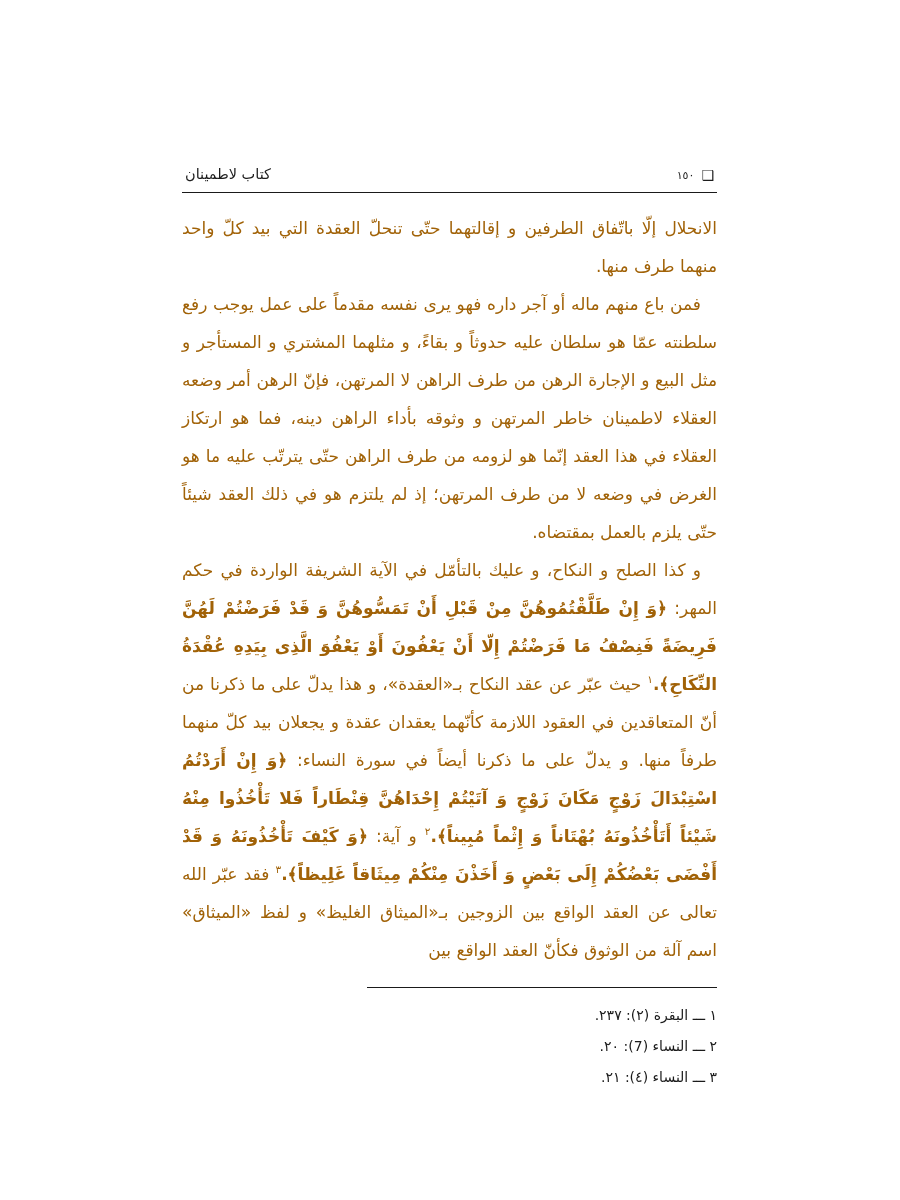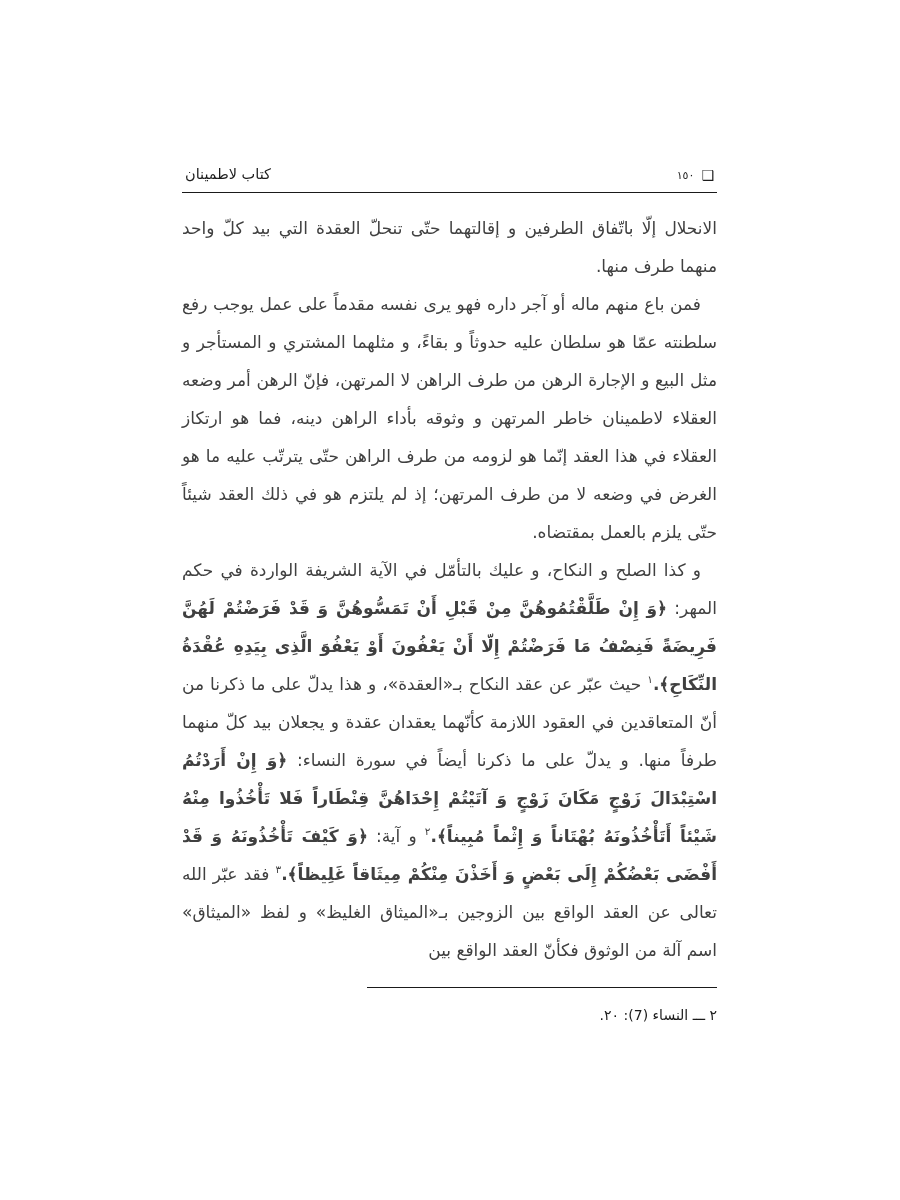--- a/index.html
+++ b/index.html
@@ -38,21 +38,21 @@
     gap: 7px;
   }
   .page-number { font-size: 11px; letter-spacing: 1px; }
   .page-marker { font-size: 14px; line-height: 1; }
   .book-title { font-size: 14.5px; }
   .body-text {
     margin-top: 16px;
     font-size: 17px;
     line-height: 38px;
     text-align: justify;
-    color: #404040;
+    color: #a16207;
   }
   .body-text p { margin: 0; }
   .body-text p.indent { text-indent: 16px; }
   .quran { font-weight: 700; }
   sup.fn-ref {
     font-size: 10.5px;
     line-height: 0;
     vertical-align: super;
     font-weight: 400;
   }
@@ -85,17 +85,19 @@
     </header>
 
     <main class="body-text">
       <p>الانحلال إلّا باتّفاق الطرفين و إقالتهما حتّى تنحلّ العقدة التي بيد كلّ واحد منهما طرف منها.</p>
       <p class="indent">فمن باع منهم ماله أو آجر داره فهو يرى نفسه مقدماً على عمل يوجب رفع سلطنته عمّا هو سلطان عليه حدوثاً و بقاءً، و مثلهما المشتري و المستأجر و مثل البيع و الإجارة الرهن من طرف الراهن لا المرتهن، فإنّ الرهن أمر وضعه العقلاء لاطمينان خاطر المرتهن و وثوقه بأداء الراهن دينه، فما هو ارتكاز العقلاء في هذا العقد إنّما هو لزومه من طرف الراهن حتّى يترتّب عليه ما هو الغرض في وضعه لا من طرف المرتهن؛ إذ لم يلتزم هو في ذلك العقد شيئاً حتّى يلزم بالعمل بمقتضاه.</p>
       <p class="indent"><span>و كذا الصلح و النكاح، و عليك بالتأمّل في الآية الشريفة الواردة في حكم المهر: </span><span class="quran">﴿وَ إِنْ طَلَّقْتُمُوهُنَّ مِنْ قَبْلِ أَنْ تَمَسُّوهُنَّ وَ قَدْ فَرَضْتُمْ لَهُنَّ فَرِيضَةً فَنِصْفُ مَا فَرَضْتُمْ إِلّا أَنْ يَعْفُونَ أَوْ يَعْفُوَ الَّذِى بِيَدِهِ عُقْدَةُ النِّكَاحِ﴾.</span><sup class="fn-ref">١</sup><span> حيث عبّر عن عقد النكاح بـ«العقدة»، و هذا يدلّ على ما ذكرنا من أنّ المتعاقدين في العقود اللازمة كأنّهما يعقدان عقدة و يجعلان بيد كلّ منهما طرفاً منها. و يدلّ على ما ذكرنا أيضاً في سورة النساء: </span><span class="quran">﴿وَ إِنْ أَرَدْتُمُ اسْتِبْدَالَ زَوْجٍ مَكَانَ زَوْجٍ وَ آتَيْتُمْ إِحْدَاهُنَّ قِنْطَاراً فَلا تَأْخُذُوا مِنْهُ شَيْئاً أَتَأْخُذُونَهُ بُهْتَاناً وَ إِثْماً مُبِيناً﴾.</span><sup class="fn-ref">٢</sup><span> و آية: </span><span class="quran">﴿وَ كَيْفَ تَأْخُذُونَهُ وَ قَدْ أَفْضَى بَعْضُكُمْ إِلَى بَعْضٍ وَ أَخَذْنَ مِنْكُمْ مِيثَاقاً غَلِيظاً﴾.</span><sup class="fn-ref">٣</sup><span> فقد عبّر الله تعالى عن العقد الواقع بين الزوجين بـ«الميثاق الغليظ» و لفظ «الميثاق» اسم آلة من الوثوق فكأنّ العقد الواقع بين</span></p>
     </main>
 
     <footer class="footnotes">
       <hr class="fn-rule">
+      <div class="fn-item">١ ـــ البقرة (٢): ٢٣٧.</div>
       <div class="fn-item">٢ ـــ النساء (7): ٢٠.</div>
+      <div class="fn-item">٣ ـــ النساء (٤): ٢١.</div>
     </footer>
 
   </div>
 </div>
 
 </body></html>

